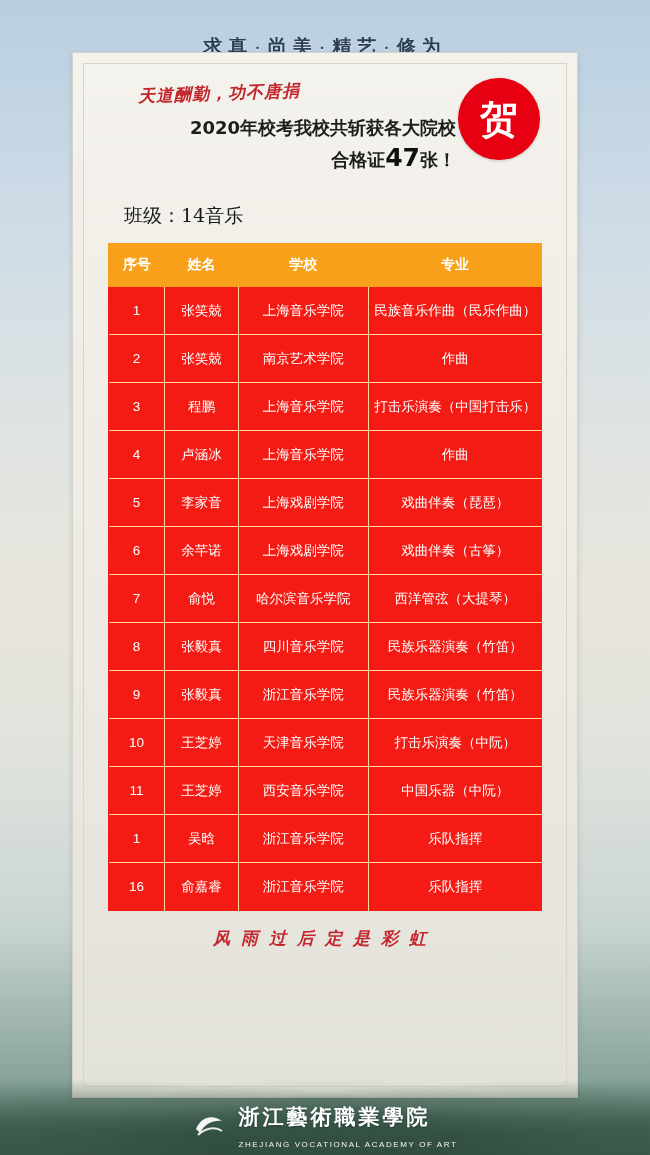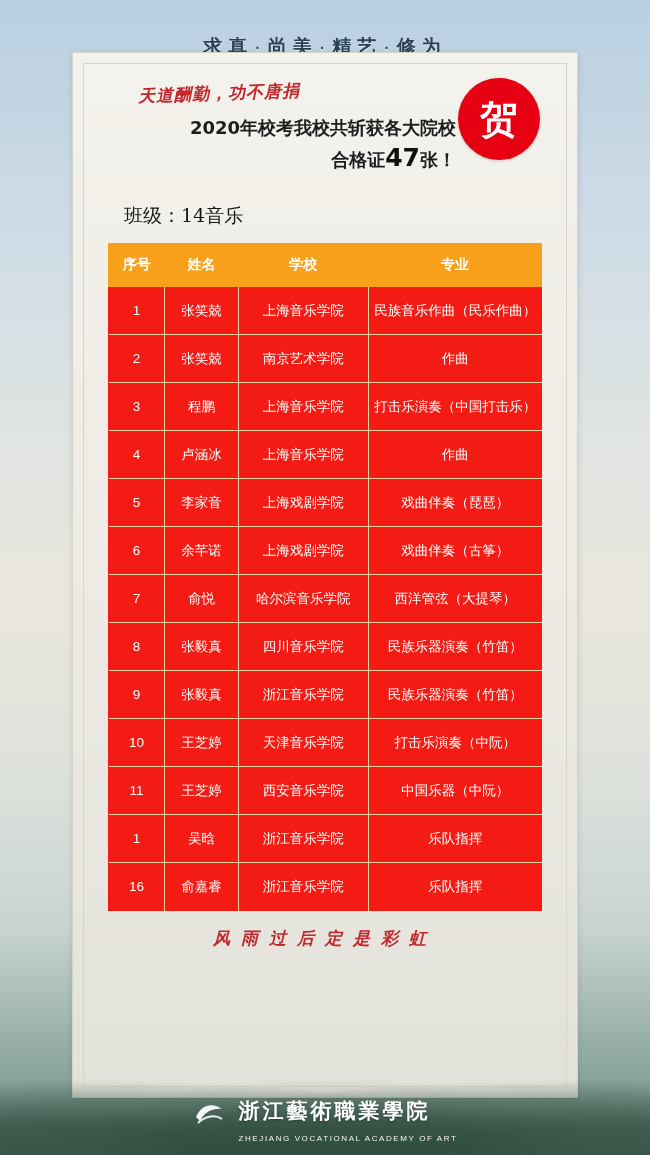--- a/index.html
+++ b/index.html
@@ -158,21 +158,21 @@
   }
 
   
   .footer {
     position: absolute;
     left: 0;
     bottom: 0;
     width: 650px;
     height: 58px;
     display: flex;
-    align-items: flex-start;
+    align-items: center;
     justify-content: center;
     gap: 12px;
     background: linear-gradient(180deg, rgba(70,96,86,0.0) 0%, rgba(55,80,70,0.25) 100%);
   }
   .footer-logo {
     width: 34px;
     height: 34px;
     position: relative;
   }
   .footer-logo svg { display: block; }

